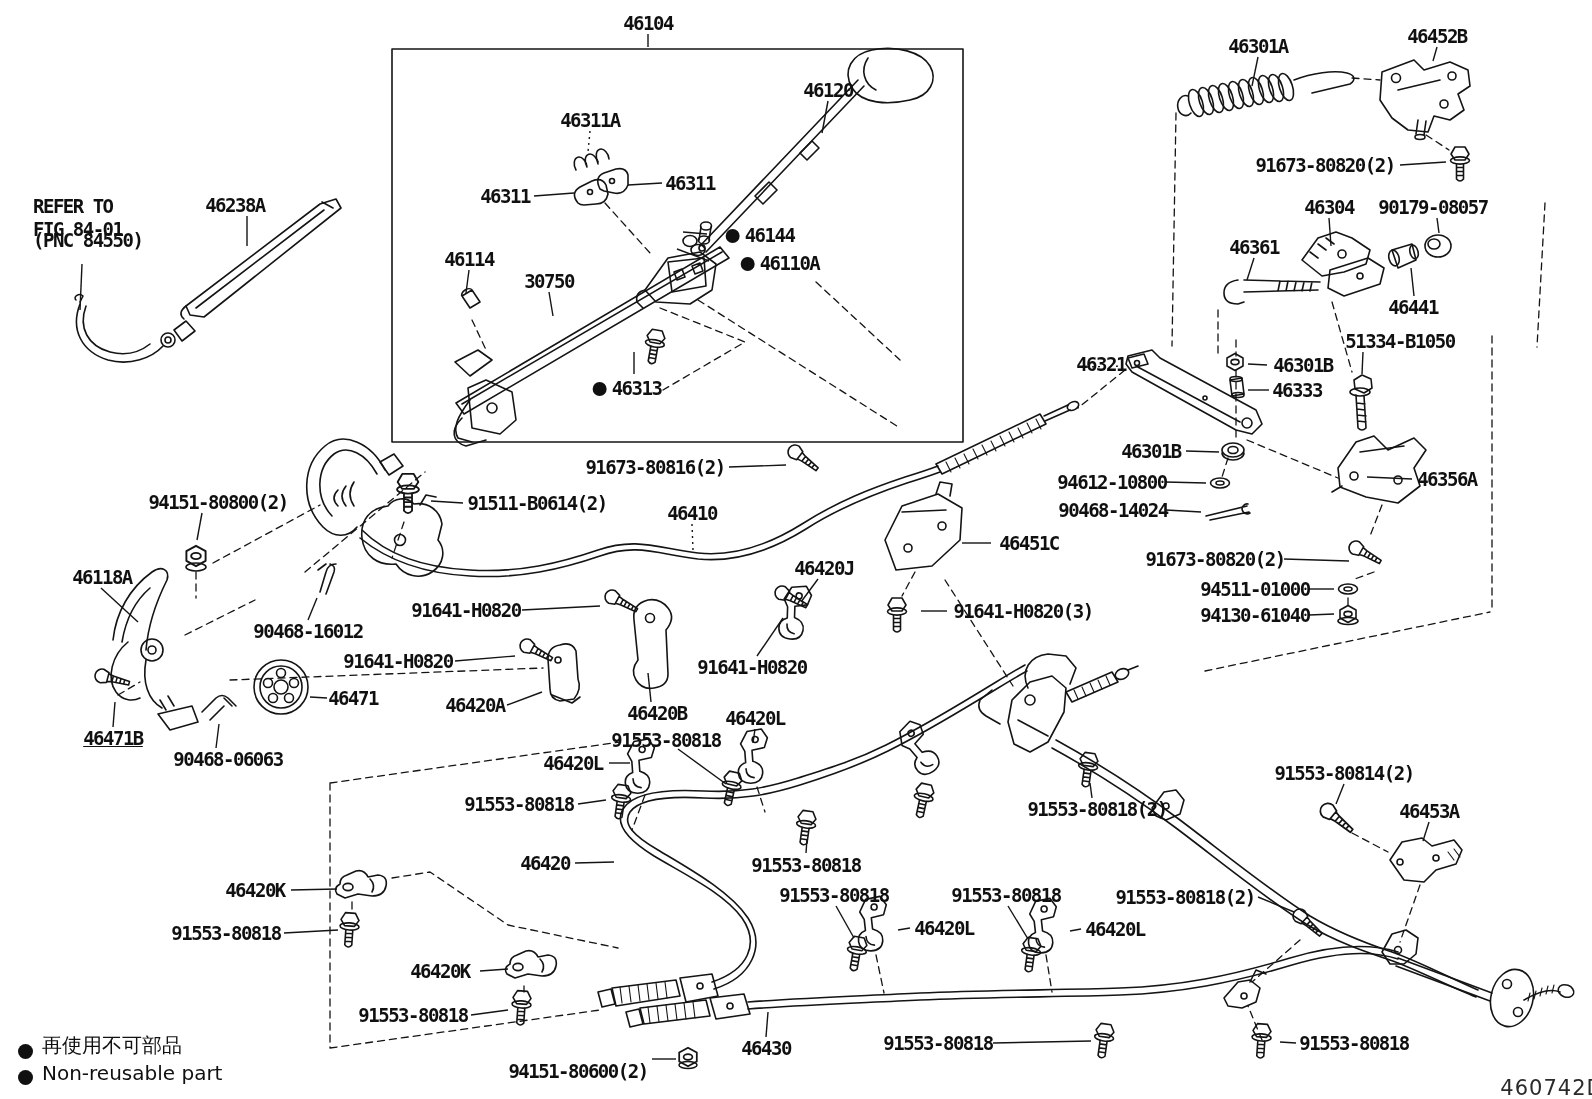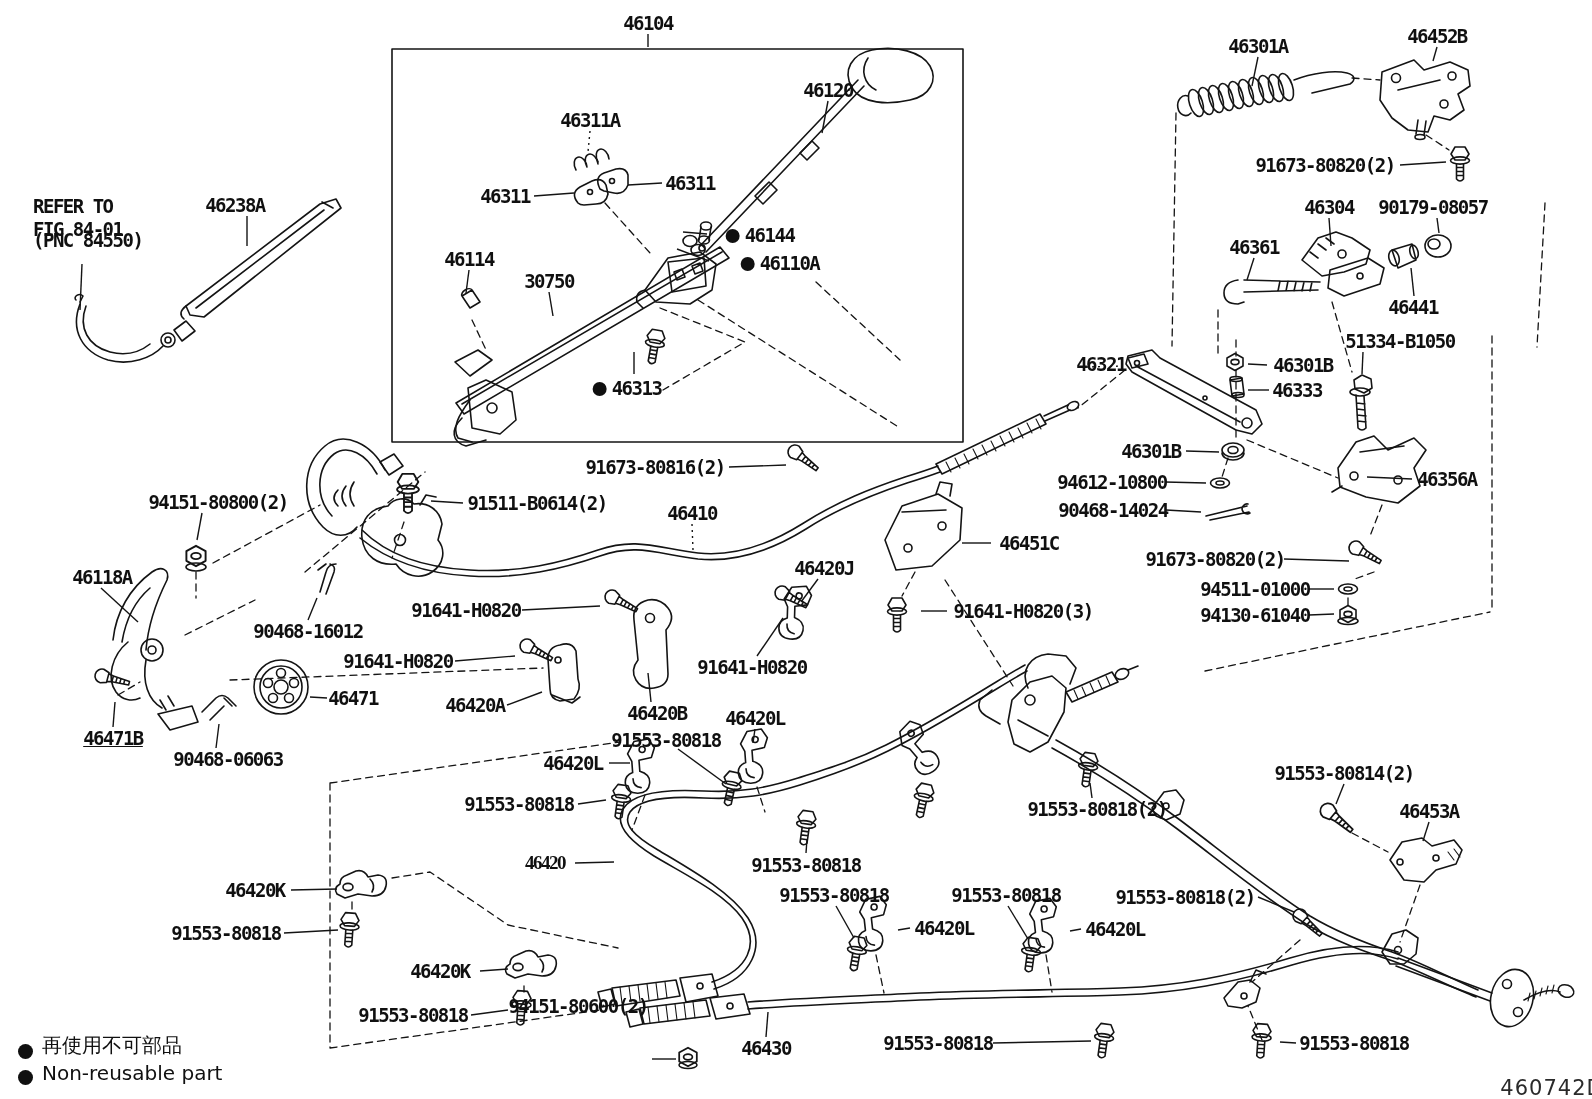--- a/index.html
+++ b/index.html
@@ -459,35 +459,35 @@
       <div class="lbl" style="left: 113px; top: 738px; text-decoration: underline;">46471B</div>
       <div class="lbl" style="left: 228px; top: 759px;">90468-06063</div>
       <div class="lbl" style="left: 824px; top: 568px;">46420J</div>
       <div class="lbl" style="left: 1023px; top: 611px;">91641-H0820(3)</div>
       <div class="lbl" style="left: 752px; top: 667px;">91641-H0820</div>
       <div class="lbl" style="left: 657px; top: 713px;">46420B</div>
       <div class="lbl" style="left: 755px; top: 718px;">46420L</div>
       <div class="lbl" style="left: 666px; top: 740px;">91553-80818</div>
       <div class="lbl" style="left: 573px; top: 763px;">46420L</div>
       <div class="lbl" style="left: 519px; top: 804px;">91553-80818</div>
-      <div class="lbl" style="left: 545px; top: 863px; font-family: Liberation Serif, serif;">46420</div>
+      <div class="lbl" style="left: 545px; top: 863px;">46420</div>
       <div class="lbl" style="left: 806px; top: 865px;">91553-80818</div>
       <div class="lbl" style="left: 834px; top: 895px;">91553-80818</div>
       <div class="lbl" style="left: 1006px; top: 895px;">91553-80818</div>
       <div class="lbl" style="left: 1097px; top: 809px;">91553-80818(2)</div>
       <div class="lbl" style="left: 1185px; top: 897px;">91553-80818(2)</div>
       <div class="lbl" style="left: 944px; top: 928px;">46420L</div>
       <div class="lbl" style="left: 1115px; top: 929px;">46420L</div>
       <div class="lbl" style="left: 1344px; top: 773px;">91553-80814(2)</div>
       <div class="lbl" style="left: 1429px; top: 811px;">46453A</div>
       <div class="lbl" style="left: 255px; top: 890px;">46420K</div>
       <div class="lbl" style="left: 226px; top: 933px;">91553-80818</div>
       <div class="lbl" style="left: 440px; top: 971px;">46420K</div>
       <div class="lbl" style="left: 413px; top: 1015px;">91553-80818</div>
-      <div class="lbl" style="left: 578px; top: 1006px;">94151-80600(2)</div>
+      <div class="lbl" style="left: 578px; top: 1071px;">94151-80600(2)</div>
       <div class="lbl" style="left: 766px; top: 1048px;">46430</div>
       <div class="lbl" style="left: 938px; top: 1043px;">91553-80818</div>
       <div class="lbl" style="left: 1354px; top: 1043px;">91553-80818</div>
     </div>
 
 <div id="legend">
   <div class="legrow">
     <span class="blt"></span>
     <span>再使用不可部品</span>
   </div>

